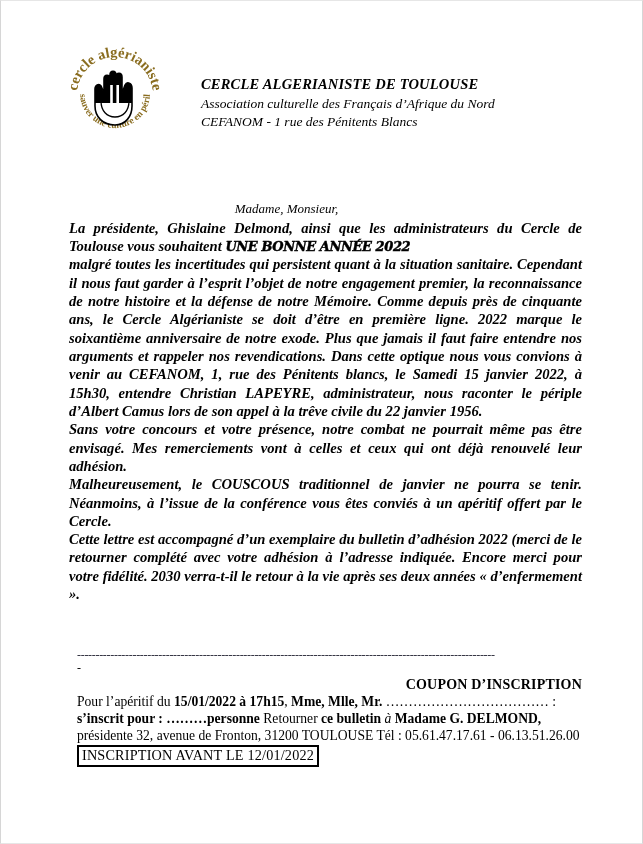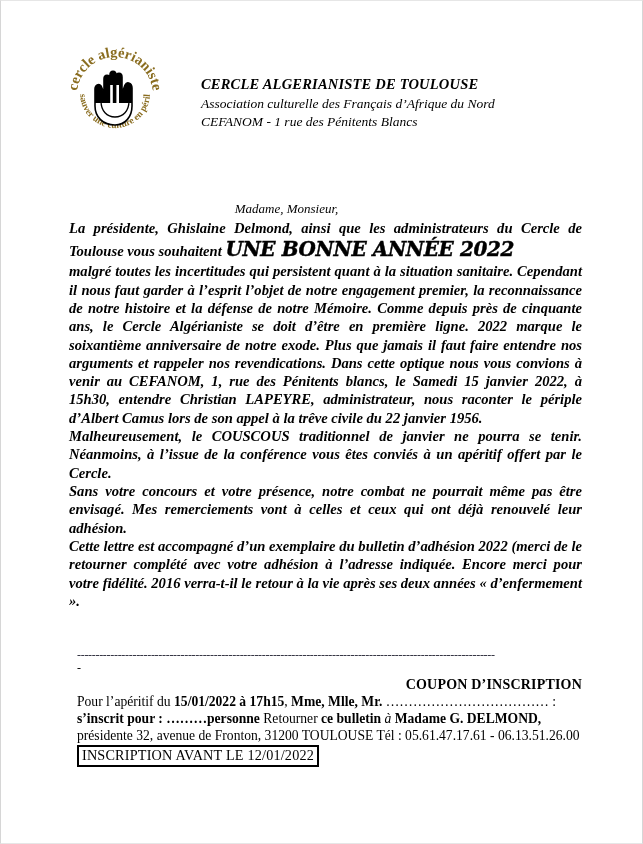--- a/index.html
+++ b/index.html
@@ -80,21 +80,21 @@
     font-weight: bold;
     font-size: 14.6px;
     line-height: 1.255;
     text-align: justify;
     text-justify: inter-word;
     margin: 0;
   }
   .shout {
     font-family: "DejaVu Serif", "Liberation Serif", serif;
     font-weight: bold;
-    font-size: 20px;
+    font-size: 13px;
     letter-spacing: -0.4px;
     -webkit-text-stroke: 0.45px #000;
   }
 
   
   .coupon {
     position: absolute;
     left: 76px;
     right: 60px;
     top: 648px;
@@ -200,25 +200,25 @@
   </div>
 
   <div class="body-wrap">
 
     <div class="salutation">Madame, Monsieur,</div>
 
     <p class="para"><span>La présidente, Ghislaine Delmond, ainsi que les administrateurs du Cercle de Toulouse vous souhaitent </span><span class="shout">UNE BONNE ANNÉE 2022</span></p>
 
     <p class="para">malgré toutes les incertitudes qui persistent quant à la situation sanitaire. Cependant il nous faut garder à l’esprit l’objet de notre engagement premier, la reconnaissance de notre histoire et la défense de notre Mémoire. Comme depuis près de cinquante ans, le Cercle Algérianiste se doit d’être en première ligne. 2022 marque le soixantième anniversaire de notre exode. Plus que jamais il faut faire entendre nos arguments et rappeler nos revendications. Dans cette optique nous vous convions à venir au CEFANOM, 1, rue des Pénitents blancs, le Samedi 15 janvier 2022, à 15h30, entendre Christian LAPEYRE, administrateur, nous raconter le périple d’Albert Camus lors de son appel à la trêve civile du 22 janvier 1956.</p>
 
+    <p class="para">Sans votre concours et votre présence, notre combat ne pourrait même pas être envisagé. Mes remerciements vont à celles et ceux qui ont déjà renouvelé leur adhésion.</p>
+
     <p class="para">Malheureusement, le COUSCOUS traditionnel de janvier ne pourra se tenir. Néanmoins, à l’issue de la conférence vous êtes conviés à un apéritif offert par le Cercle.</p>
 
-    <p class="para">Sans votre concours et votre présence, notre combat ne pourrait même pas être envisagé. Mes remerciements vont à celles et ceux qui ont déjà renouvelé leur adhésion.</p>
-
-    <p class="para">Cette lettre est accompagné d’un exemplaire du bulletin d’adhésion 2022 (merci de le retourner complété avec votre adhésion à l’adresse indiquée. Encore merci pour votre fidélité. 2016 verra-t-il  le retour à la vie après ses deux années « d’enfermement ».</p>
+    <p class="para">Cette lettre est accompagné d’un exemplaire du bulletin d’adhésion 2022 (merci de le retourner complété avec votre adhésion à l’adresse indiquée. Encore merci pour votre fidélité. 2030 verra-t-il  le retour à la vie après ses deux années « d’enfermement ».</p>
   </div>
 
   <div class="coupon">
 
     <div class="rule">-----------------------------------------------------------------------------------------------------------------</div>
     <div class="rule-tail">-</div>
 
     <div class="coupon-title">COUPON D’INSCRIPTION</div>
 
     <div class="coupon-line"><span class="r">Pour l’apéritif du </span><span class="b">15/01/2022</span><span class="b"> à </span><span class="b">17h15</span><span class="r">,   </span><span class="b">Mme, Mlle, Mr.</span><span class="r"> ……………………………… :</span></div>

